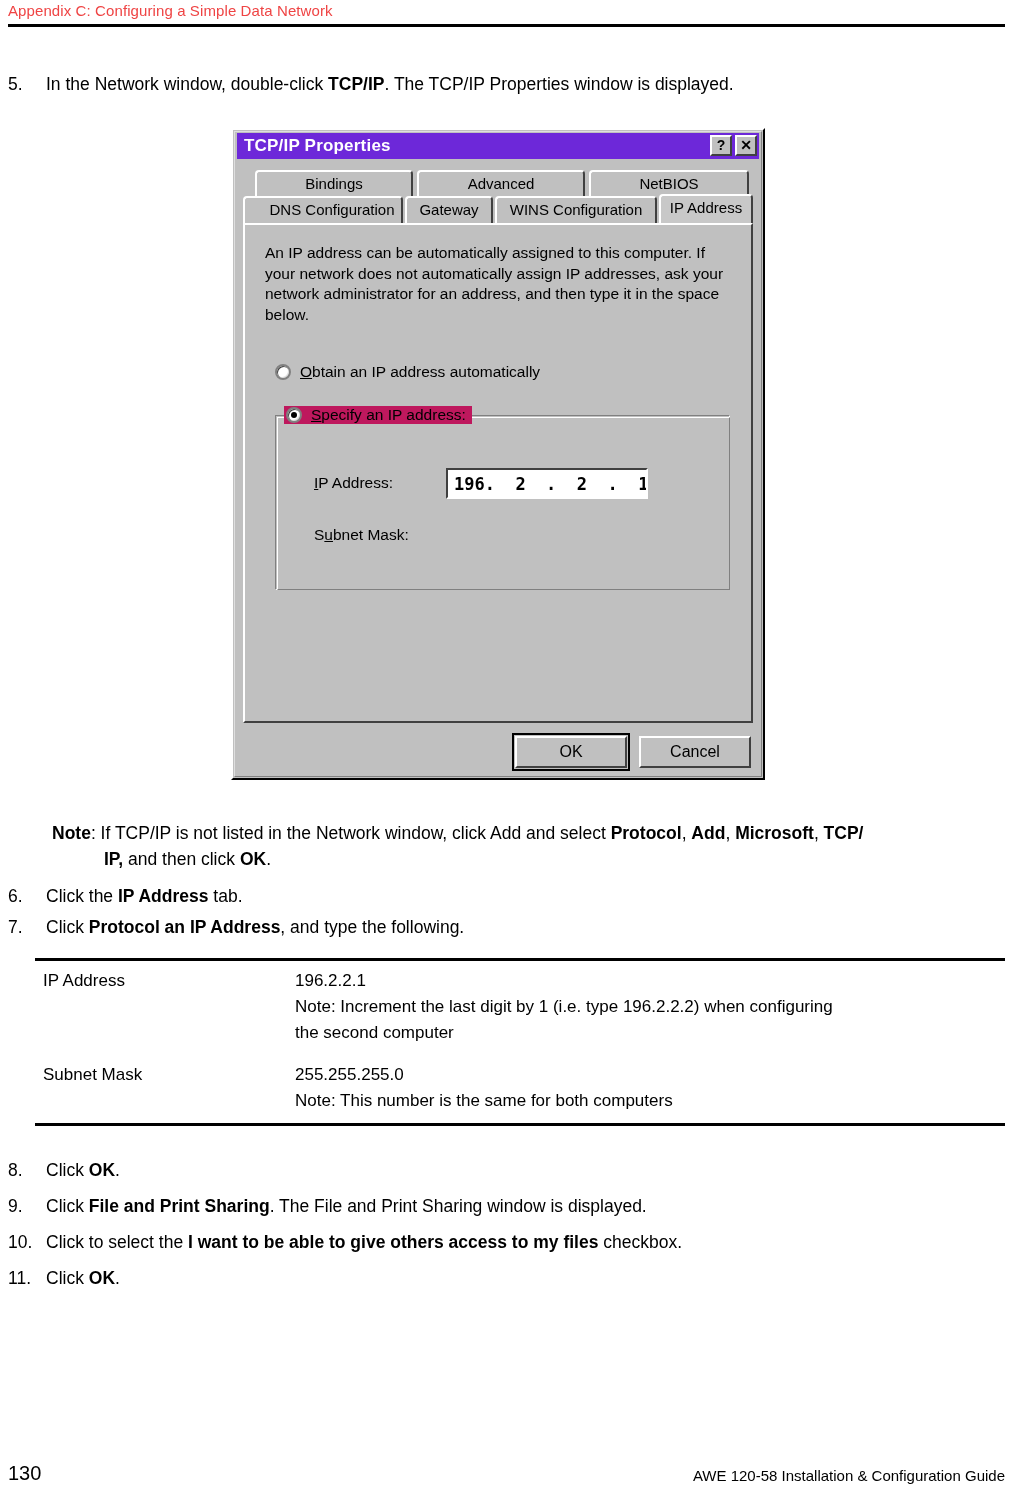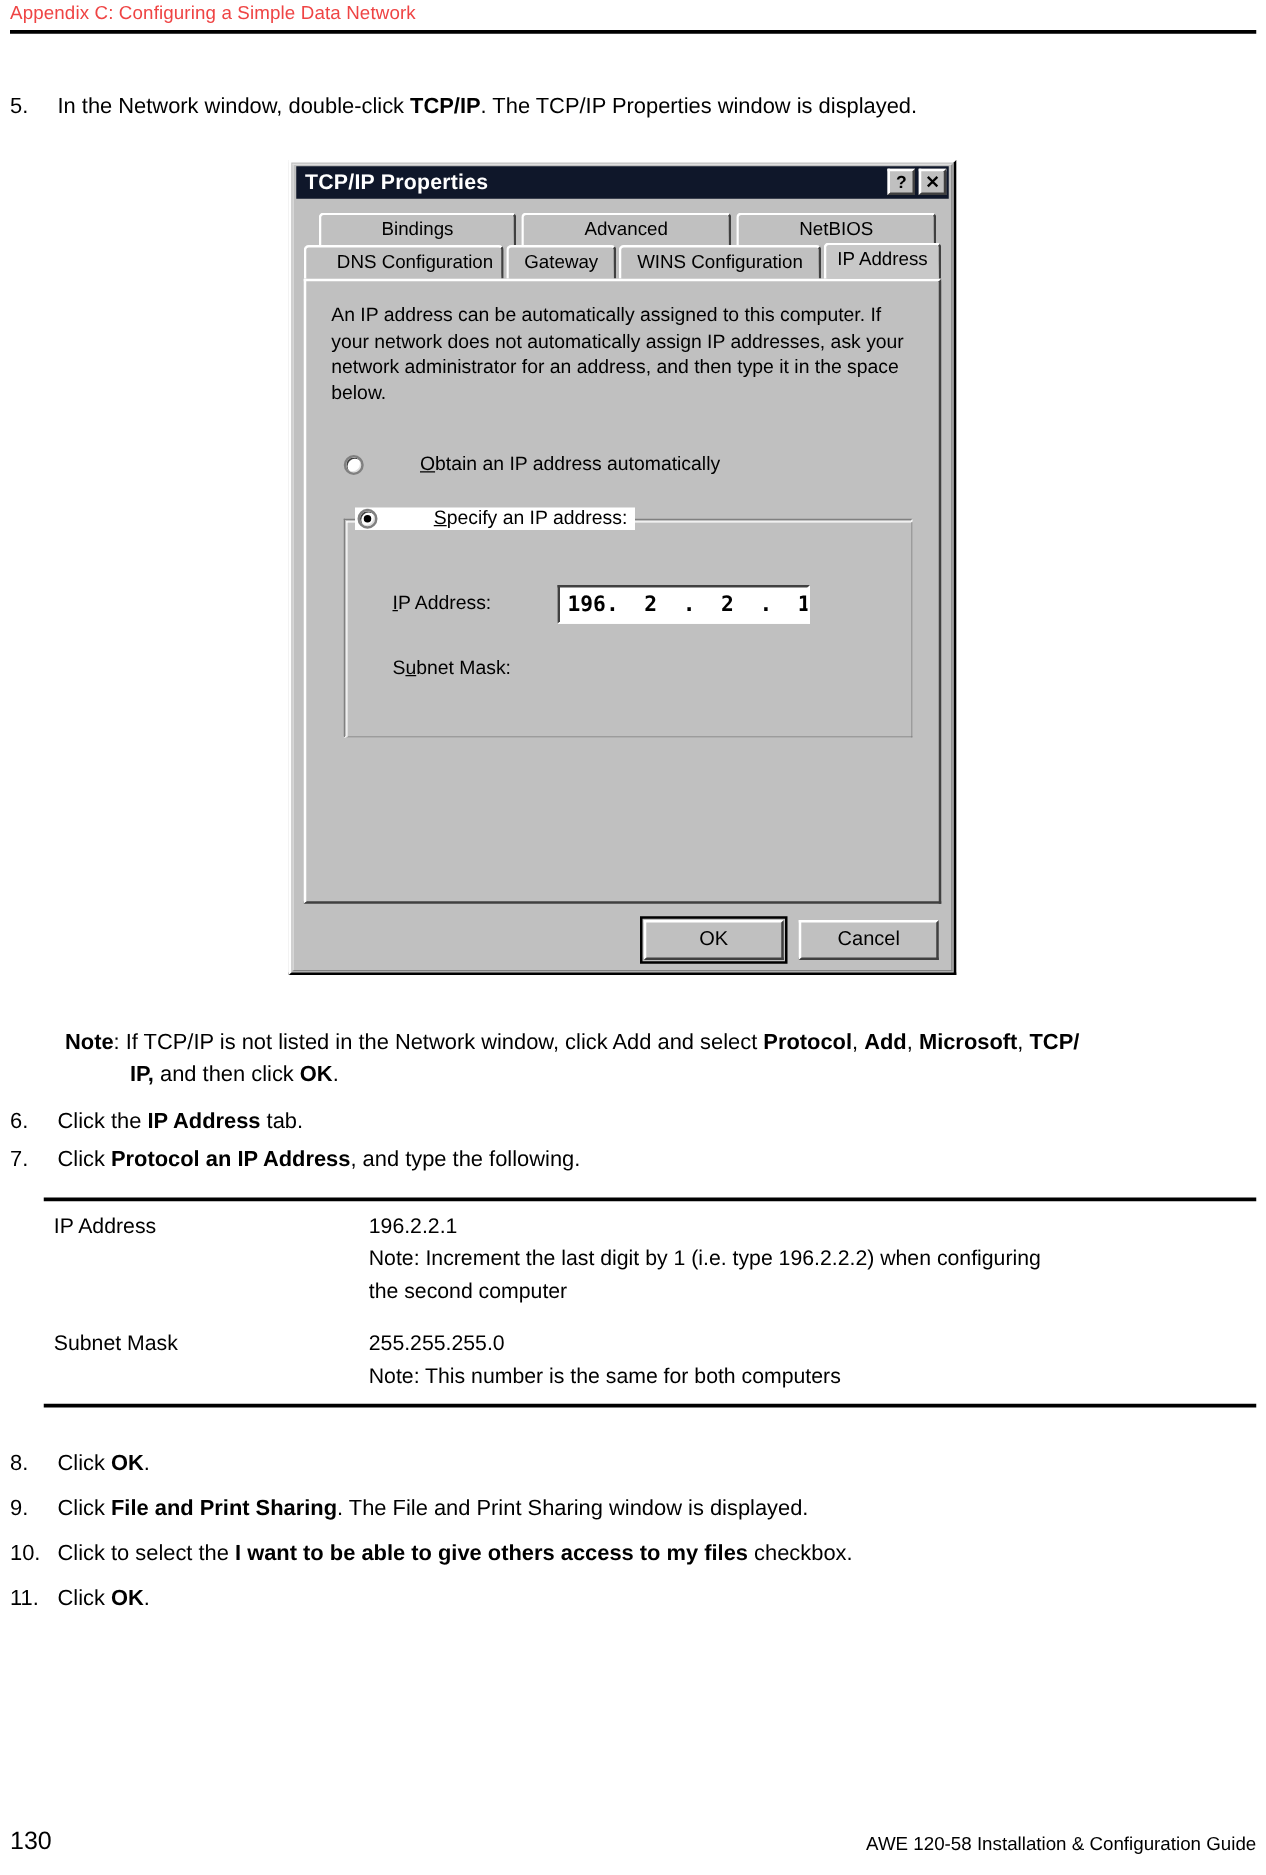--- a/index.html
+++ b/index.html
@@ -79,21 +79,21 @@
     box-sizing: border-box;
     pointer-events: none;
   }
 
   #titlebar {
     position: absolute;
     left: 4px;
     top: 3px;
     width: 522px;
     height: 26px;
-    background: #0f172a;
+    background: #6d28d9;
     display: flex;
     align-items: center;
   }
   #titlebar-text {
     color: #ffffff;
     font-size: 17px;
     font-weight: bold;
     margin-left: 7px;
     letter-spacing: 0.2px;
     white-space: nowrap;
@@ -182,21 +182,20 @@
     line-height: 20.5px;
     color: #000;
   }
   .radio-row {
     position: absolute;
     display: flex;
     align-items: center;
     font-size: 15.5px;
     color: #000;
     white-space: nowrap;
-    gap: 36px;
   }
   .radio {
     width: 16px;
     height: 16px;
     border-radius: 50%;
     background: #ffffff;
     border: 2px solid #808080;
     box-shadow: inset 1px 1px 0 #404040, inset -1px -1px 0 #dfdfdf;
     box-sizing: border-box;
     position: relative;
@@ -234,21 +233,21 @@
     border-left: 1px solid #ffffff;
     border-right: 1px solid #808080;
     border-bottom: 1px solid #808080;
     box-sizing: border-box;
     pointer-events: none;
   }
   #specify-radio-row {
     position: absolute;
     left: 8px;
     top: -10px;
-    background: #ffffff;
+    background: #be185d;
     padding: 0 6px 0 2px;
     z-index: 3;
   }
 
   .field-label {
     position: absolute;
     font-size: 15.5px;
     color: #000;
     white-space: nowrap;
   }

